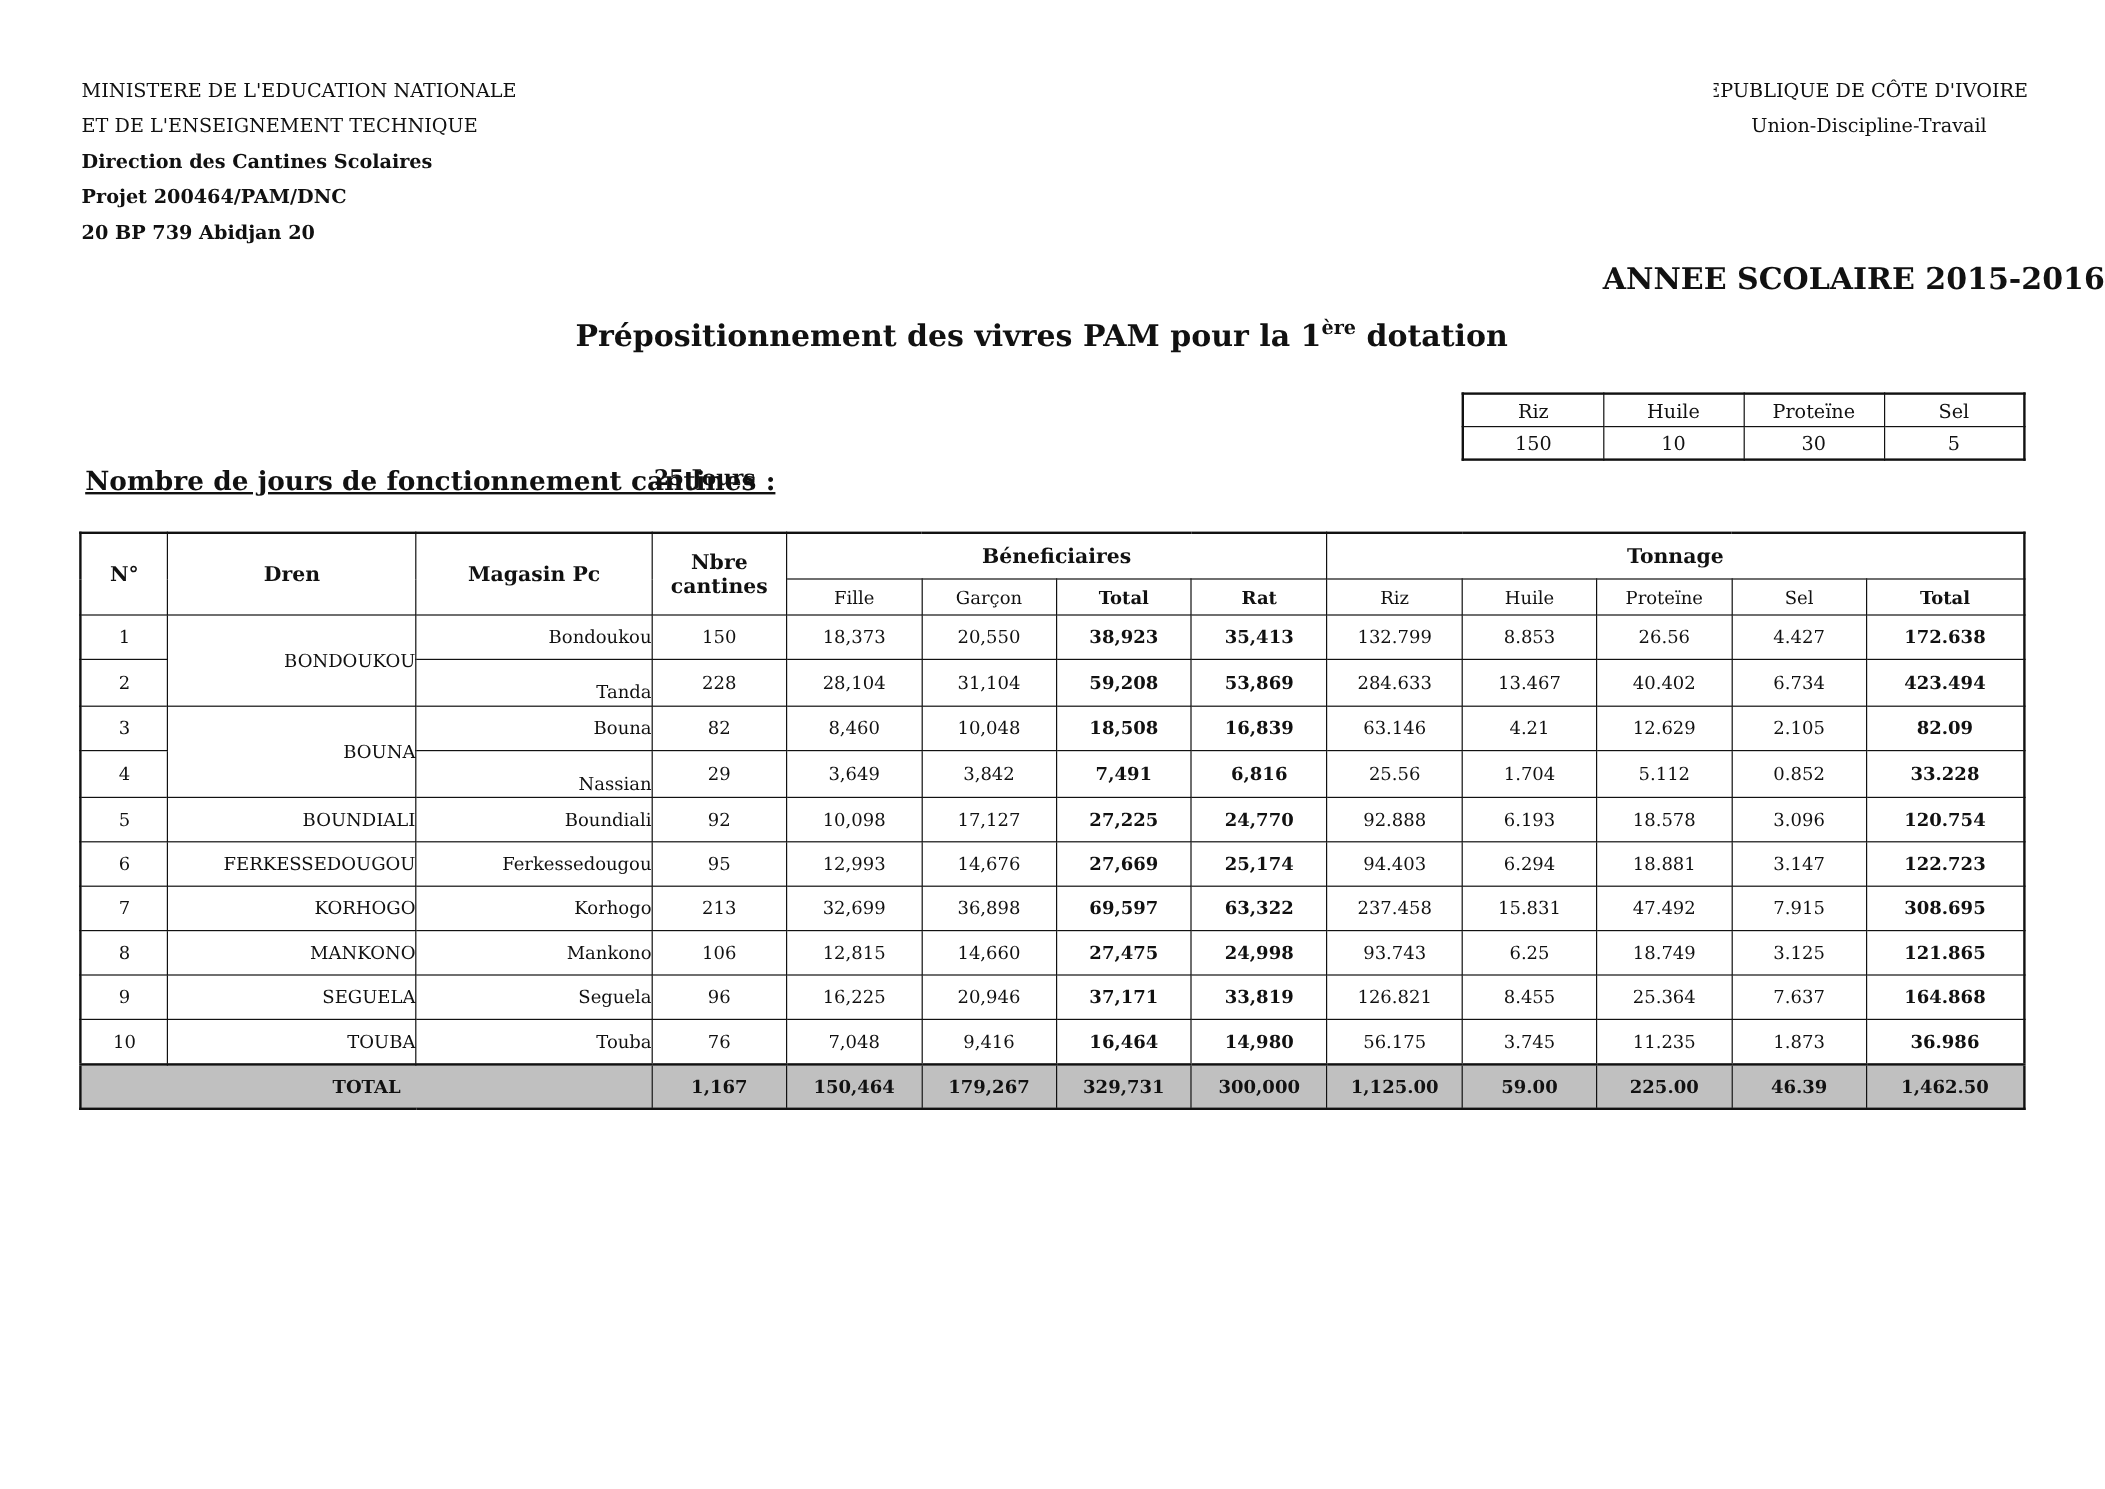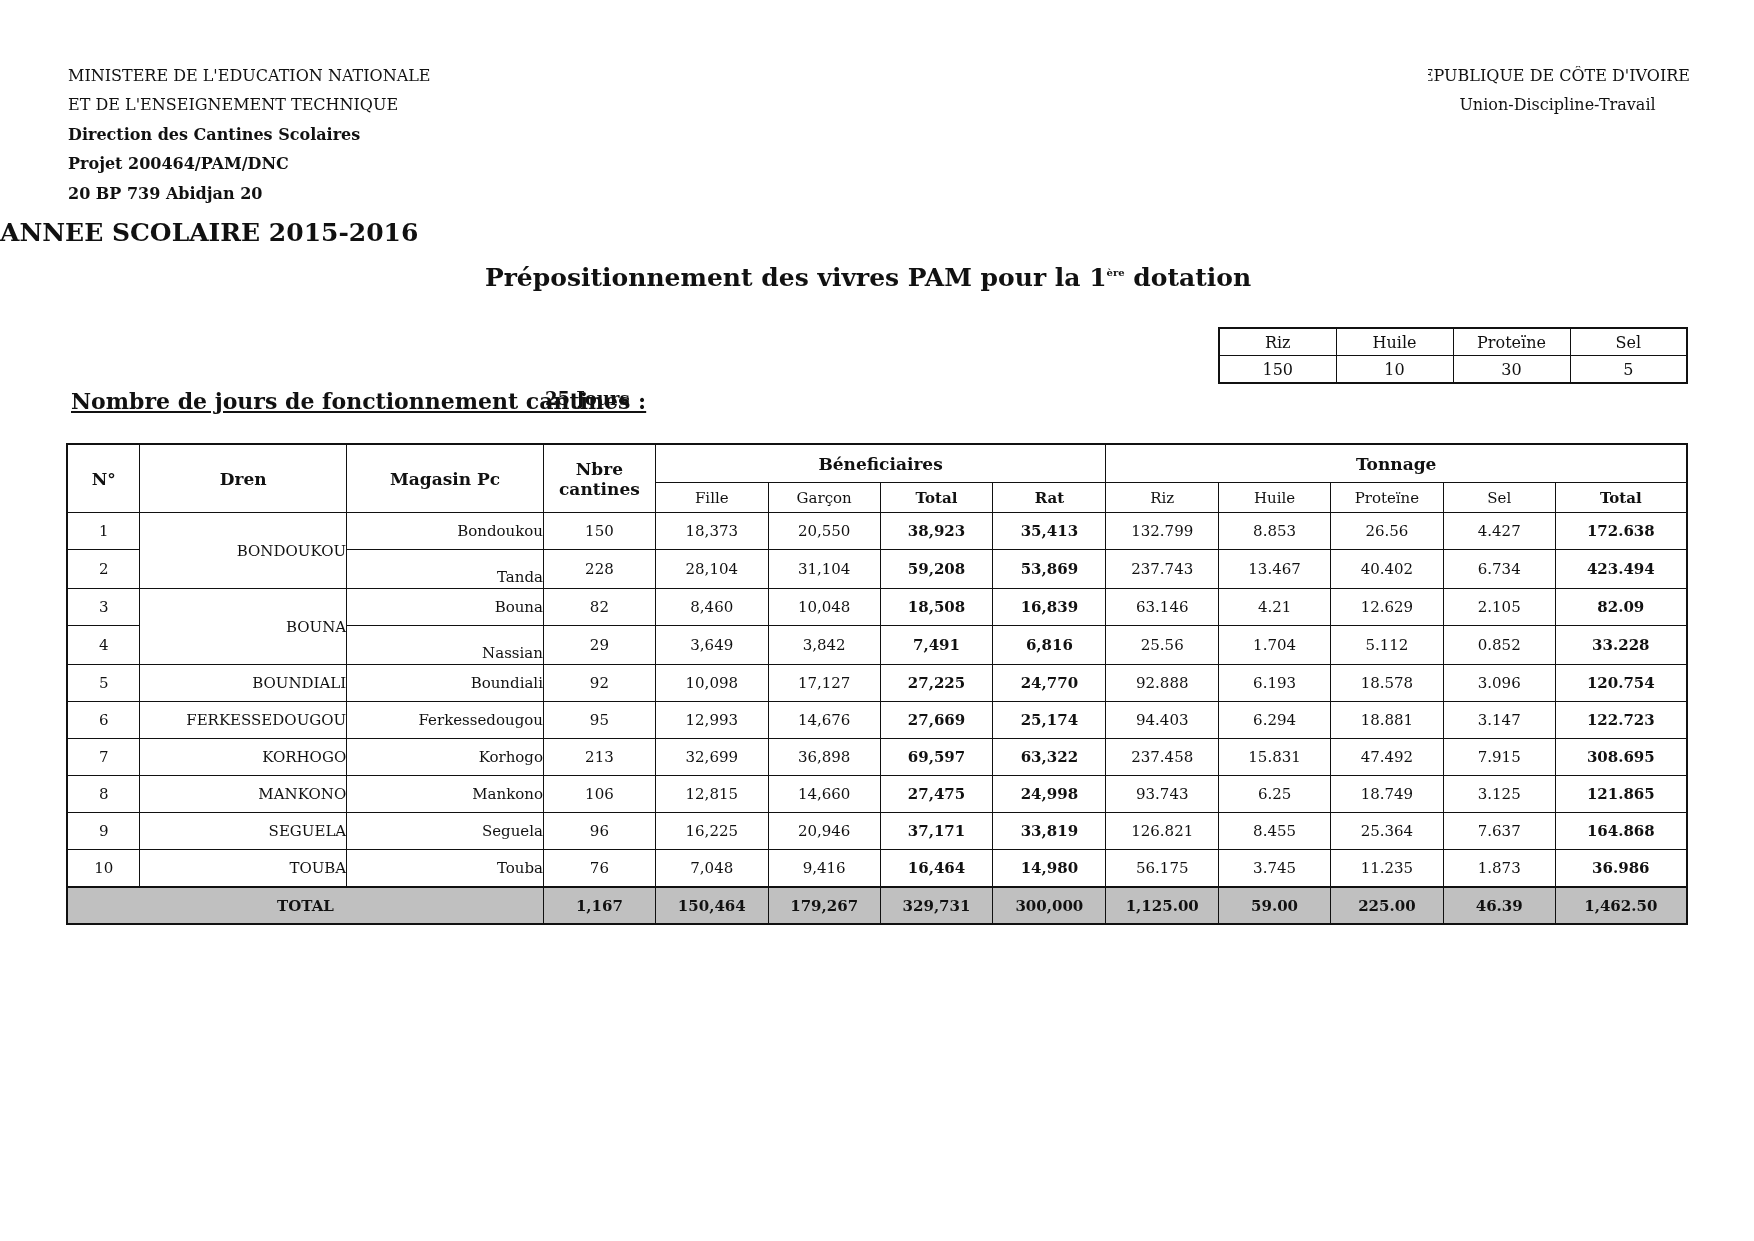--- a/index.html
+++ b/index.html
@@ -4,23 +4,23 @@
 <style>
   html, body { margin: 0; padding: 0; background: #ffffff; }
   body {
     width: 1754px; height: 1241px; position: relative; overflow: hidden;
     font-family: "DejaVu Serif", "Liberation Serif", serif; color: #111;
   }
   .hdr-line { position: absolute; font-size: 16px; line-height: 20px; white-space: nowrap; }
   .hdr-left { left: 68px; }
   .b { font-weight: bold; }
   .hdr-right { position: absolute; width: 260px; text-align: center; font-size: 16px; line-height: 20px; white-space: nowrap; overflow: hidden; }
-  .title1 { position: absolute; left: 0; width: 1754px; top: 218px; text-align: left; font-size: 25px; font-weight: bold; }
+  .title1 { position: absolute; left: 0; width: 1754px; top: 218px; text-align: right; font-size: 25px; font-weight: bold; }
   .title2 { position: absolute; left: 0; width: 1754px; top: 263px; text-align: center; font-size: 25px; font-weight: bold; padding-right: 18px; box-sizing: border-box; }
-  .title2 sup { font-size: 10px; vertical-align: 10px; }
+  .title2 sup { font-size: 16px; vertical-align: 10px; }
   .days-label { position: absolute; left: 71px; top: 388px; font-size: 22px; font-weight: bold; text-decoration: underline; white-space: nowrap; }
   .days-value { position: absolute; left: 545px; top: 388px; font-size: 18px; font-weight: bold; white-space: nowrap; }
 
   table { border-collapse: collapse; position: absolute; }
   td, th { border: 1.5px solid #111; padding: 0; text-align: center; font-weight: normal; }
 
   .ration { left: 1218px; top: 327px; width: 470px; font-size: 16px; }
   .ration th.cap { font-weight: bold; font-size: 18px; height: 26px; border-width: 2px 2px 1.5px 2px; }
   .ration td { height: 26px; width: 25%; }
   .ration { border: 2px solid #111; }
@@ -127,21 +127,21 @@
     </tr>
 
     <tr>
       <td>2</td>
       <td class="left bt">Tanda</td>
       <td>228</td>
       <td>28,104</td>
       <td>31,104</td>
       <td class="bold">59,208</td>
       <td class="bold">53,869</td>
-      <td>237.743</td>
+      <td>284.633</td>
       <td>13.467</td>
       <td>40.402</td>
       <td>6.734</td>
       <td class="bold">423.494</td>
     </tr>
 
     <tr>
       <td>3</td>
       <td class="left" rowspan="2">BOUNA</td>
       <td class="left">Bouna</td>

